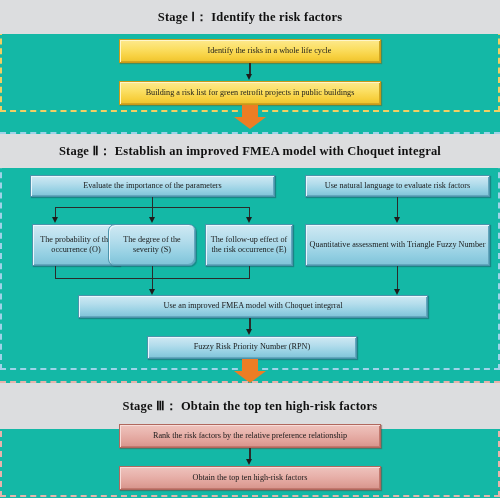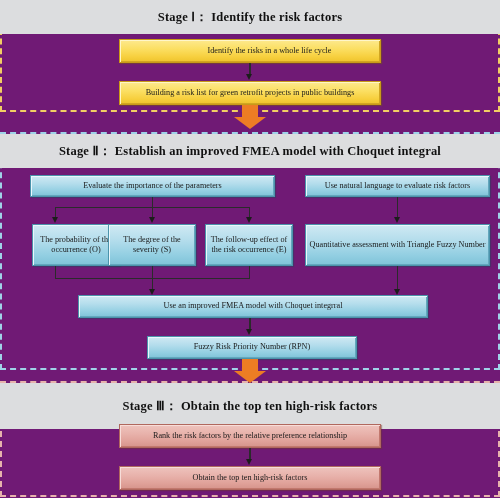--- a/index.html
+++ b/index.html
@@ -1,21 +1,21 @@
 <!DOCTYPE html>
 <html><head>
 <meta charset="utf-8">
 <title>Flowchart</title>
 <style>
   html,body{margin:0;padding:0;background:#ffffff;}
   body{
     font-family:"Liberation Serif", serif;
     width:500px;height:498px;overflow:hidden;position:relative;
   }
-  #canvas{position:relative;width:500px;height:498px;background:#701a75;}
+  #canvas{position:relative;width:500px;height:498px;background:#14b8a6;}
 
   
   .stage-frame{position:absolute;box-sizing:border-box;}
   .frame-1{border:2px dashed #f2cf63;}
   .frame-2{border:2px dashed #9fd3e8;}
   .frame-3{border:2px dashed #e7b3ac;}
 
   
   .stage-header{
     position:absolute;
@@ -130,21 +130,21 @@
   <div class="arrowhead" style="left:148.9px;top:217px;"></div>
   <div class="vline" style="left:248.8px;top:207px;width:1.4px;height:11px;"></div>
   <div class="arrowhead" style="left:245.9px;top:217px;"></div>
 
   <div class="vline" style="left:396.8px;top:197px;width:1.4px;height:21px;"></div>
   <div class="arrowhead" style="left:393.9px;top:217px;"></div>
 
   <div class="box blue" style="left:11px;top:224px;width:88px;height:42px;margin-left:21px;">
     <span class="lbl">The probability of the occurrence (O)</span>
   </div>
-  <div class="box blue" style="left:108px;top:224px;width:88px;height:42px;">
+  <div class="box blue" style="left:108px;top:224px;width:88px;height:42px;border-radius:7px;">
     <span class="lbl">The degree of the severity (S)</span>
   </div>
   <div class="box blue" style="left:205px;top:224px;width:88px;height:42px;">
     <span class="lbl">The follow-up effect of the risk occurrence (E)</span>
   </div>
 
   <div class="box blue" style="left:305px;top:224px;width:185px;height:42px;">
     <span class="lbl">Quantitative assessment with Triangle Fuzzy Number</span>
   </div>
 

